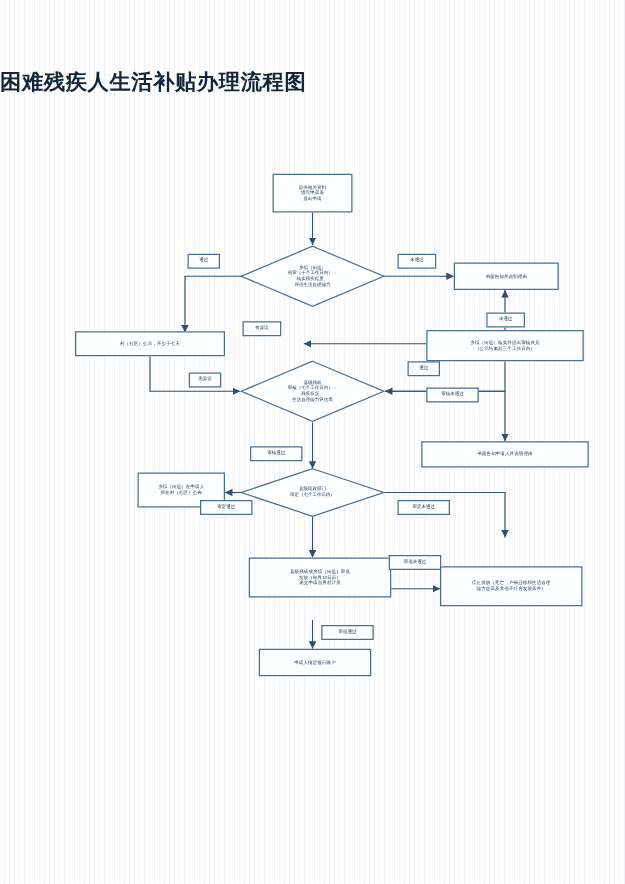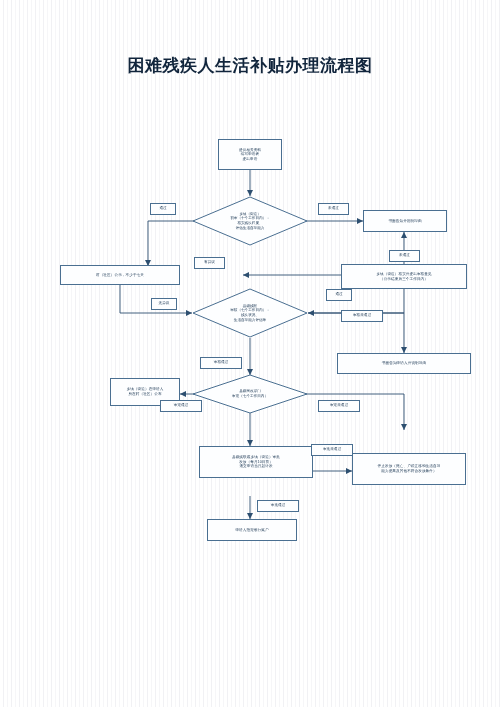--- a/index.html
+++ b/index.html
@@ -27,21 +27,20 @@
     left: 0; top: 0;
     width: 500px;
     height: 707px;
   }
 
   #title {
     position: absolute;
     left: 0;
     top: 54px;
     width: 500px;
-    text-align: center;
     font-family: "Liberation Serif", "DejaVu Serif", serif;
     font-size: 17px;
     font-weight: bold;
     color: #11253c;
     letter-spacing: 0.5px;
     white-space: nowrap;
   }
 
   
   #flow {

